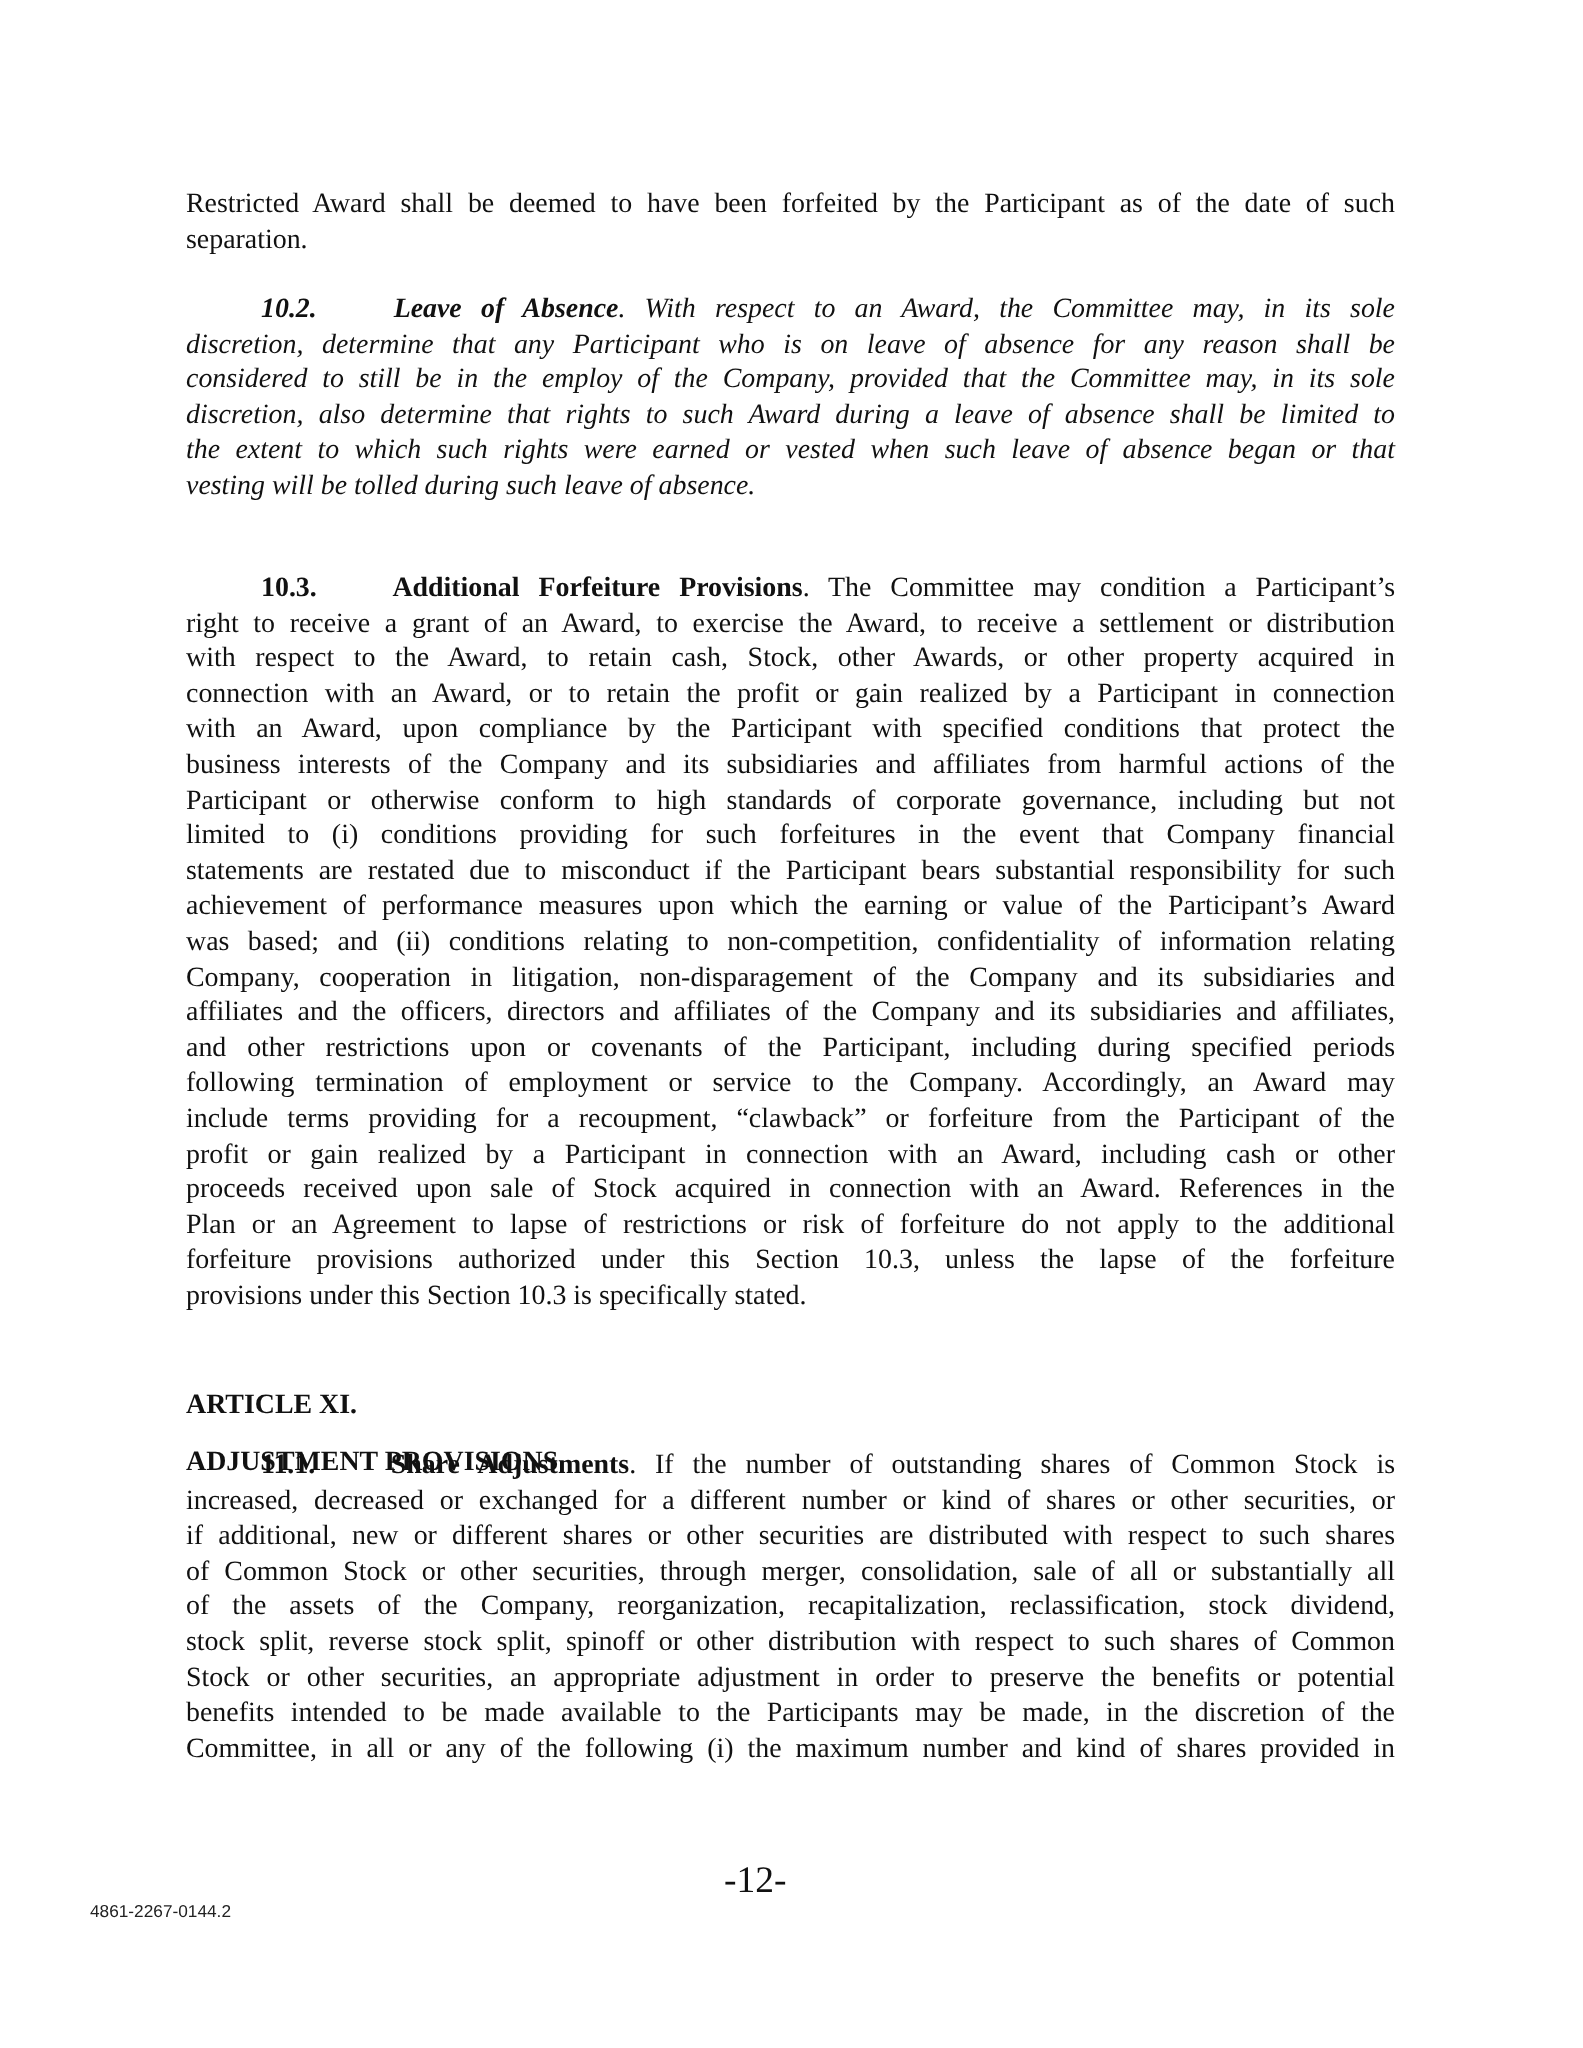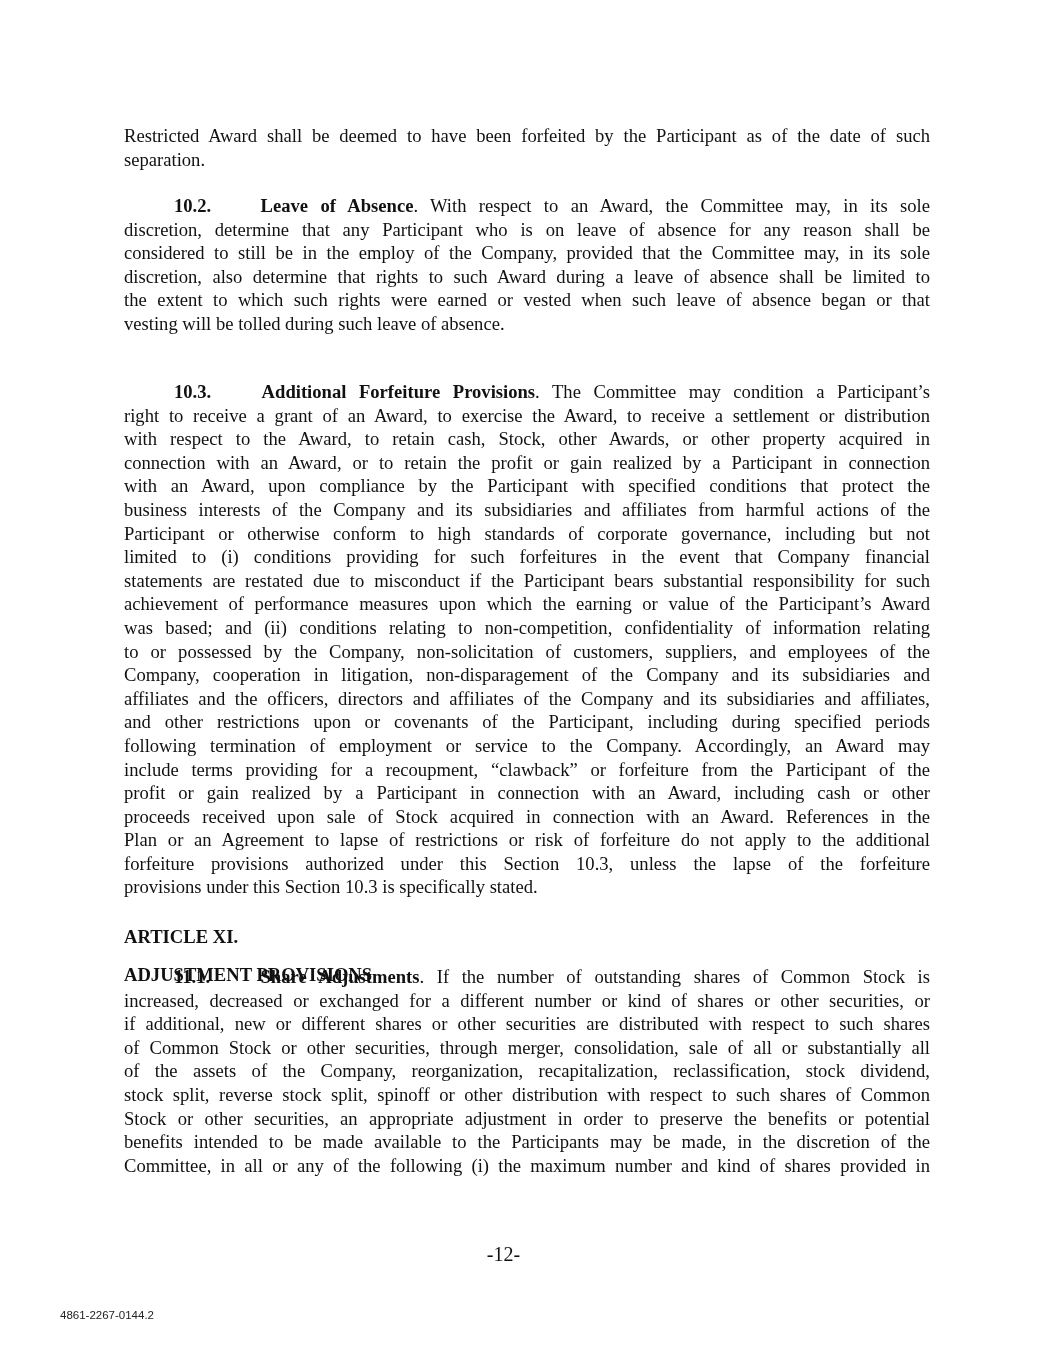--- a/index.html
+++ b/index.html
@@ -17,60 +17,59 @@
   }
   .line.last { text-align-last: left; }
   .line .indent { display: inline-block; width: 50px; }
   .bold { font-weight: bold; }
   .heading {
     position: absolute; left: 124px; width: 806px; text-align: left;
     font-weight: bold; font-size: 18.6px; line-height: 23.6px;
   }
   .page-number {
     position: absolute; left: 0; width: 1007px; top: 1243px;
-    text-align: center; font-size: 20px; line-height: 22px;
+    text-align: center; font-size: 25px; line-height: 22px;
   }
   .doc-id {
     position: absolute; left: 60px; top: 1268px;
     font-family: "Liberation Sans", "DejaVu Sans", sans-serif;
-    font-size: 11.5px; line-height: 14px; color: #222222; margin-top: 40px;
+    font-size: 11.5px; line-height: 14px; color: #222222;
   }
 </style>
 </head>
 <body>
 
 <div class="page">
 
   <div class="block" style="top:124px;">
     <span class="line">Restricted Award shall be deemed to have been forfeited by the Participant as of the date of such</span>
     <span class="line last">separation.</span>
   </div>
 
-  <div class="block" style="top:194px;">
+  <div class="block" style="top:194px;font-style:italic;">
     <span class="line"><span class="indent"></span><span class="bold">10.2.</span>&nbsp;&nbsp;&nbsp;&nbsp;<span class="bold">Leave of Absence</span><span>.  With respect to an Award, the Committee may, in its sole</span></span>
     <span class="line">discretion, determine that any Participant who is on leave of absence for any reason shall be</span>
     <span class="line">considered to still be in the employ of the Company, provided that the Committee may, in its sole</span>
     <span class="line">discretion, also determine that rights to such Award during a leave of absence shall be limited to</span>
     <span class="line">the extent to which such rights were earned or vested when such leave of absence began or that</span>
     <span class="line last">vesting will be tolled during such leave of absence.</span>
   </div>
 
   <div class="block" style="top:380px;">
     <span class="line"><span class="indent"></span><span class="bold">10.3.</span>&nbsp;&nbsp;&nbsp;&nbsp;<span class="bold">Additional Forfeiture Provisions</span><span>.  The Committee may condition a Participant’s</span></span>
     <span class="line">right to receive a grant of an Award, to exercise the Award, to receive a settlement or distribution</span>
     <span class="line">with respect to the Award, to retain cash, Stock, other Awards, or other property acquired in</span>
     <span class="line">connection with an Award, or to retain the profit or gain realized by a Participant in connection</span>
     <span class="line">with an Award, upon compliance by the Participant with specified conditions that protect the</span>
     <span class="line">business interests of the Company and its subsidiaries and affiliates from harmful actions of the</span>
     <span class="line">Participant or otherwise conform to high standards of corporate governance, including but not</span>
     <span class="line">limited to (i) conditions providing for such forfeitures in the event that Company financial</span>
     <span class="line">statements are restated due to misconduct if the Participant bears substantial responsibility for such</span>
     <span class="line">achievement of performance measures upon which the earning or value of the Participant’s Award</span>
     <span class="line">was based; and (ii) conditions relating to non-competition, confidentiality of information relating</span>
-    <span class="line">to or possessed by the Company, non-solicitation of customers, suppliers, and employees of the</span>
     <span class="line">Company, cooperation in litigation, non-disparagement of the Company and its subsidiaries and</span>
     <span class="line">affiliates and the officers, directors and affiliates of the Company and its subsidiaries and affiliates,</span>
     <span class="line">and other restrictions upon or covenants of the Participant, including during specified periods</span>
     <span class="line">following termination of employment or service to the Company.  Accordingly, an Award may</span>
     <span class="line">include terms providing for a recoupment, “clawback” or forfeiture from the Participant of the</span>
     <span class="line">profit or gain realized by a Participant in connection with an Award, including cash or other</span>
     <span class="line">proceeds received upon sale of Stock acquired in connection with an Award.  References in the</span>
     <span class="line">Plan or an Agreement to lapse of restrictions or risk of forfeiture do not apply to the additional</span>
     <span class="line">forfeiture provisions authorized under this Section 10.3, unless the lapse of the forfeiture</span>
     <span class="line last">provisions under this Section 10.3 is specifically stated.</span>

